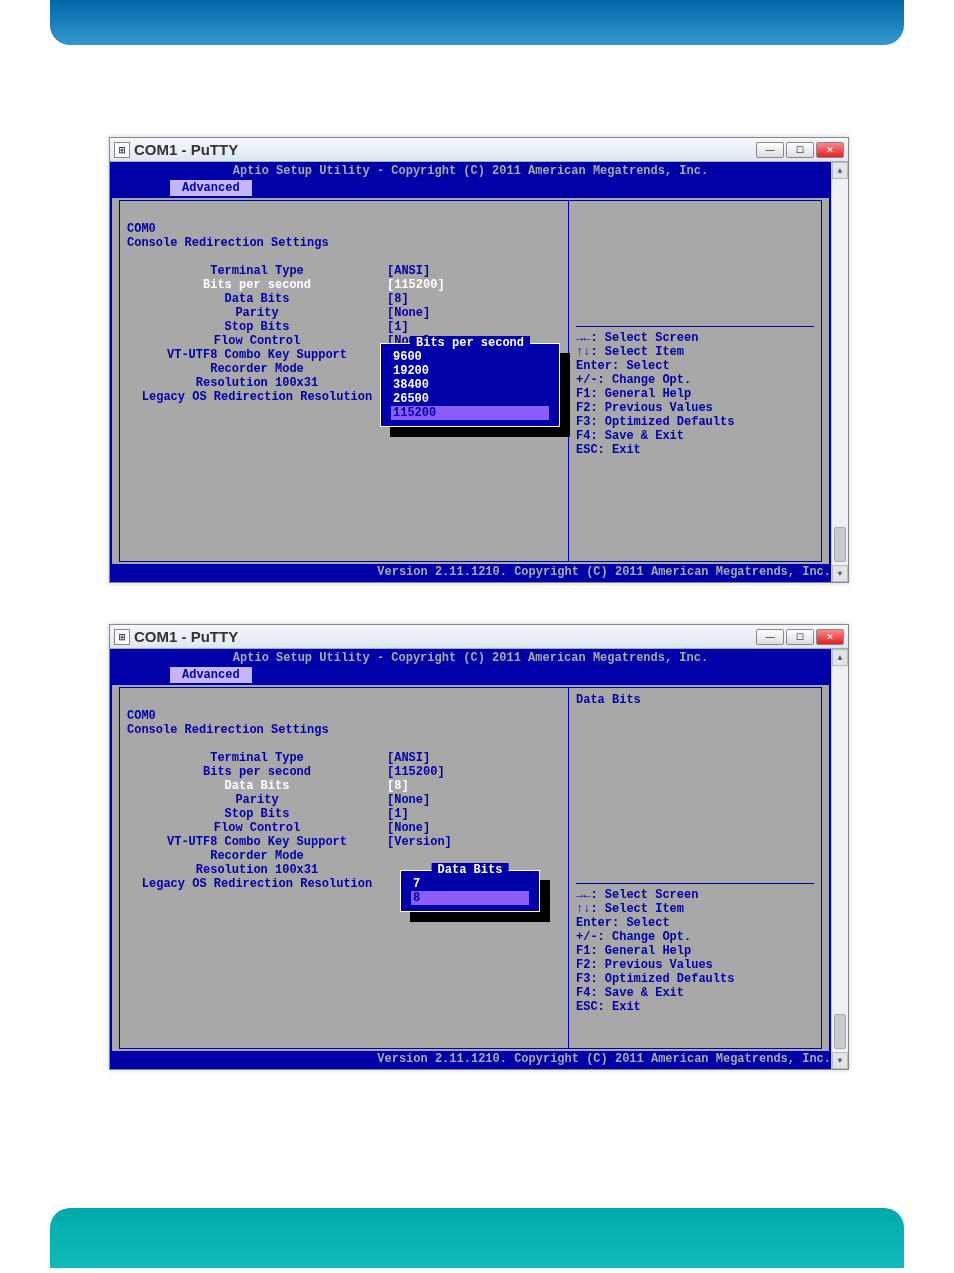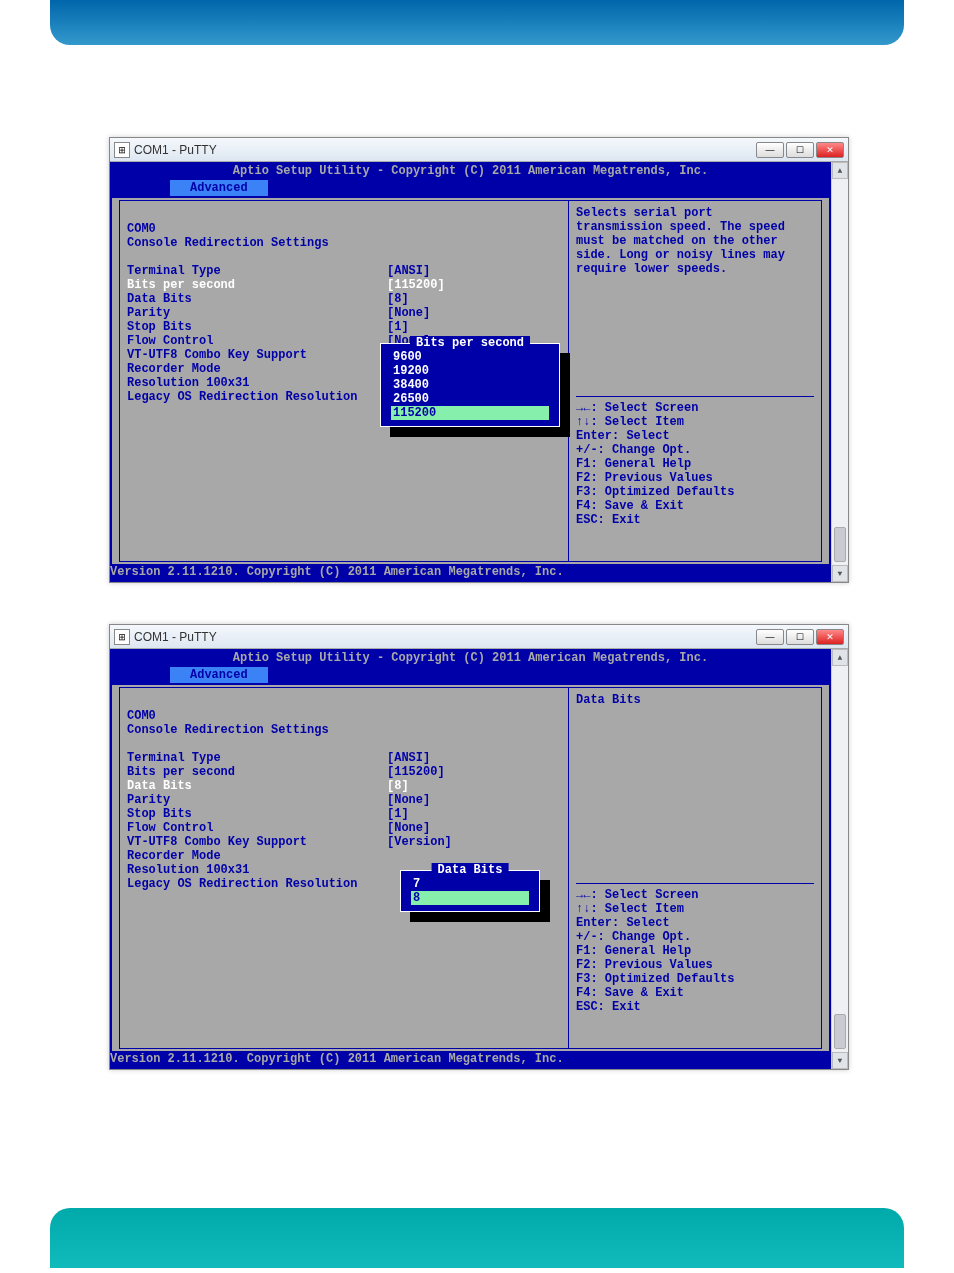--- a/index.html
+++ b/index.html
@@ -48,23 +48,24 @@
   height: 16px;
   margin-right: 4px;
   background: #fff;
   border: 1px solid #888;
   font-size: 9px;
   display: flex;
   align-items: center;
   justify-content: center;
 }
 .titlebar-text {
-  font-size: 12px;
+  font-size: 15px;
   color: #333;
   flex: 1;
+  font-weight: bold;
 }
 .win-ctrl {
   display: flex;
   gap: 2px;
 }
 .ctrl-btn {
   width: 28px;
   height: 16px;
   border: 1px solid #888;
   background: linear-gradient(#fff, #ddd);
@@ -131,23 +132,23 @@
   height: 18px;
   line-height: 14px;
 }
 .bios-tabs {
   background: #0000a8;
   height: 18px;
   padding-left: 60px;
 }
 .tab {
   display: inline-block;
-  background: #3b82f6;
+  background: #c4b5fd;
   color: #0000a8;
-  padding: 1px 20px;
+  padding: 1px 12px;
 }
 .bios-body {
   position: relative;
   background: #a8a8a8;
   color: #0000a8;
   height: calc(100% - 54px);
   border-left: 2px solid #0000a8;
   border-right: 2px solid #0000a8;
 }
 .bios-body::before {
@@ -182,21 +183,21 @@
 }
 .right-hr {
   border: none;
   border-top: 1px solid #0000a8;
   margin: 8px 0 4px 0;
 }
 .setting-row {
   display: flex;
   line-height: 14px;
 }
-.setting-label { width: 260px; }
+.setting-label { width: 260px; text-align: center; }
 .setting-value { }
 .highlight-row { color: #ffffff; }
 .help-line { line-height: 14px; }
 .popup {
   position: absolute;
   background: #0000a8;
   color: #ffffff;
   border: 1px solid #ffffff;
   box-shadow: 10px 10px 0 #000;
   z-index: 10;
@@ -205,25 +206,25 @@
   position: absolute;
   top: -8px;
   left: 50%;
   transform: translateX(-50%);
   background: #0000a8;
   padding: 0 6px;
   white-space: nowrap;
 }
 .popup-inner { padding: 6px 10px; }
 .popup-item { padding: 0 2px; line-height: 14px; }
-.popup-item.sel { background: #86efac; color: #0000a8; }
+.popup-item.sel { background: #8b5cf6; color: #0000a8; }
 .bios-footer {
   background: #0000a8;
   color: #a8a8a8;
-  text-align: left;
+  text-align: right;
   height: 18px;
   line-height: 16px;
 }
 </style>
 </head>
 <body>
 
 <div class="top-banner"></div>
 
 <div class="putty-window win1">
@@ -289,27 +290,20 @@
                 <span class="setting-label">Resolution 100x31</span>
                 <span class="setting-value"></span>
               </div>
               <div class="setting-row">
                 <span class="setting-label">Legacy OS Redirection Resolution</span>
                 <span class="setting-value"></span>
               </div>
             </div>
         </div>
         <div class="right-panel">
-          <div id="help-0">
-              <div class="help-line">Selects serial port</div>
-              <div class="help-line">transmission speed. The speed</div>
-              <div class="help-line">must be matched on the other</div>
-              <div class="help-line">side. Long or noisy lines may</div>
-              <div class="help-line">require lower speeds.</div>
-            </div>
           <div style="height:112px"></div>
           <hr class="right-hr">
           <div id="keys-0">
               <div class="help-line">→←: Select Screen</div>
               <div class="help-line">↑↓: Select Item</div>
               <div class="help-line">Enter: Select</div>
               <div class="help-line">+/-: Change Opt.</div>
               <div class="help-line">F1: General Help</div>
               <div class="help-line">F2: Previous Values</div>
               <div class="help-line">F3: Optimized Defaults</div>

